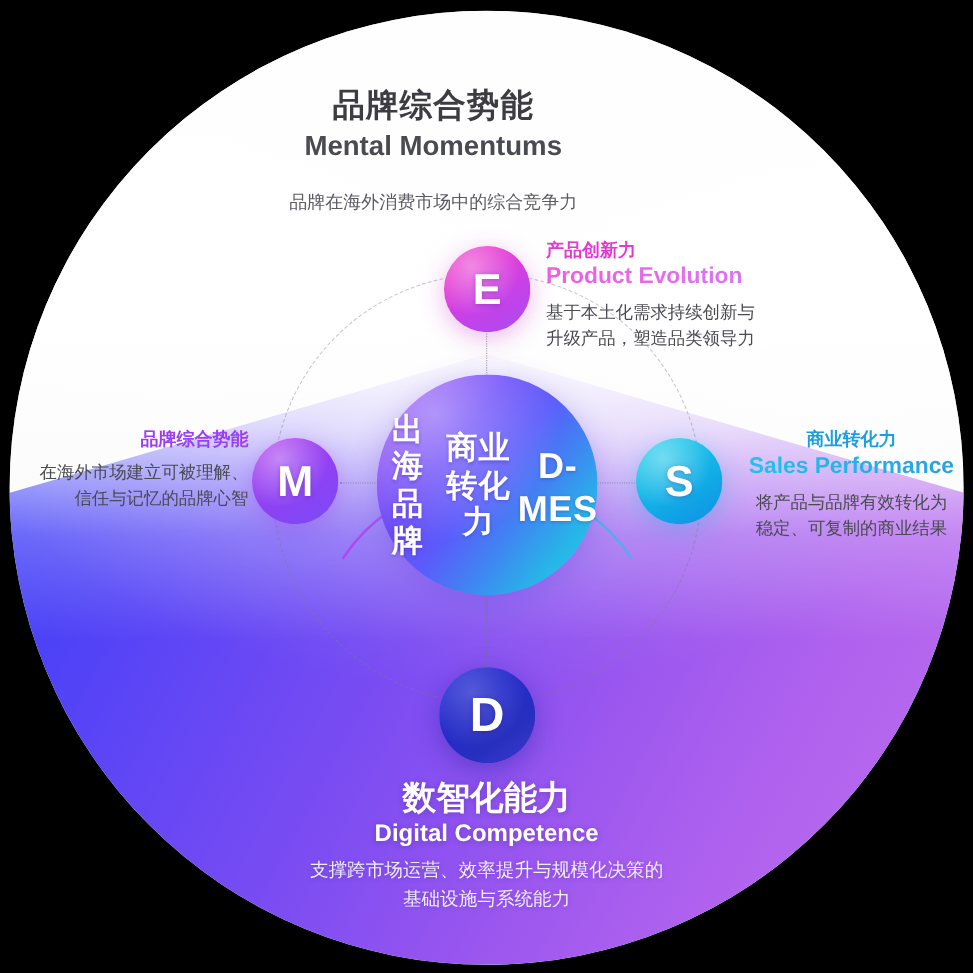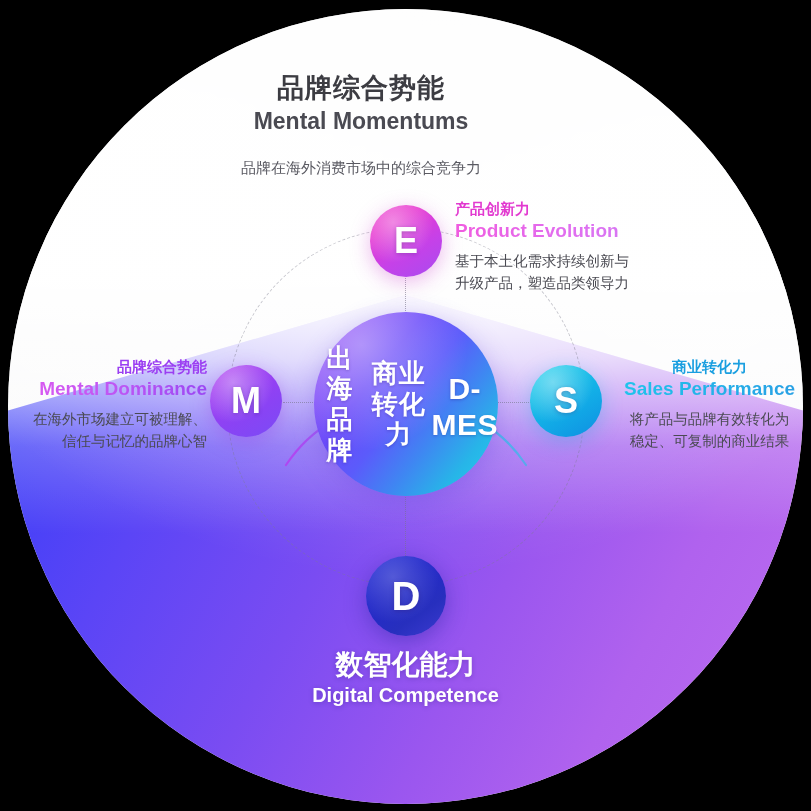--- a/index.html
+++ b/index.html
@@ -178,34 +178,37 @@
     <div class="cn">产品创新力</div>
     <div class="en">Product Evolution</div>
     <div class="desc">
       <div>基于本土化需求持续创新与</div>
       <div>升级产品，塑造品类领导力</div>
     </div>
   </div>
 
   <div class="lbl lbl-m">
     <div class="cn">品牌综合势能</div>
-    <div class="en">Mental Dominance</div>
     <div class="desc">
       <div>在海外市场建立可被理解、</div>
       <div>信任与记忆的品牌心智</div>
     </div>
   </div>
 
   <div class="lbl lbl-s">
     <div class="cn">商业转化力</div>
     <div class="en">Sales Performance</div>
     <div class="desc">
       <div>将产品与品牌有效转化为</div>
       <div>稳定、可复制的商业结果</div>
     </div>
   </div>
 
   <div class="lbl lbl-d">
     <div class="cn">数智化能力</div>
     <div class="en">Digital Competence</div>
+    <div class="desc">
+      <div>支撑跨市场运营、效率提升与规模化决策的</div>
+      <div>基础设施与系统能力</div>
+    </div>
   </div>
 
 </div>
 
 </body></html>

